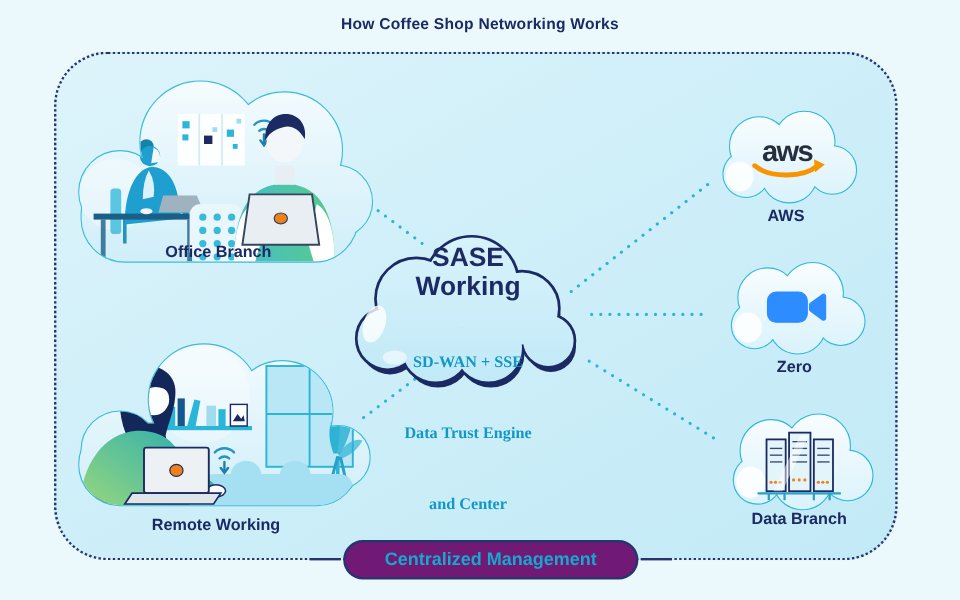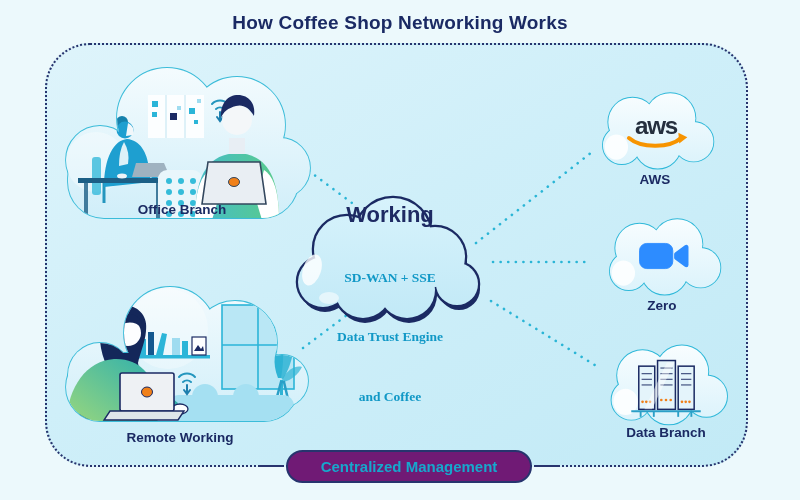--- a/index.html
+++ b/index.html
@@ -4,21 +4,21 @@
 <style>
   html,body{margin:0;padding:0;}
   body{
     width:800px;height:500px;position:relative;overflow:hidden;
     background:#ecf9fc;
     font-family:"Liberation Sans", sans-serif;
   }
   .abs{position:absolute;}
   #title{
     top:12px;left:0;width:800px;text-align:center;
-    font-size:19px;font-weight:700;color:#1a2a64;letter-spacing:.2px;
+    font-size:13px;font-weight:700;color:#1a2a64;letter-spacing:.2px;
   }
   #panel{
     left:45px;top:43px;width:699px;height:420px;
     border:2px dotted #27346e;border-radius:45px;
     background:linear-gradient(150deg,#def4fb 0%,#cfeff9 45%,#c2eaf6 100%);
   }
   .node-label{
     text-align:center;font-size:13.5px;font-weight:700;color:#1b2a63;
   }
   #sase-text{
@@ -294,25 +294,26 @@
     <circle cx="150" cy="65" r="30"></circle>
       <circle cx="172" cy="92" r="21"></circle>
     <circle cx="38" cy="90" r="25"></circle>
       <circle cx="78" cy="98" r="28"></circle>
     <circle cx="122" cy="98" r="28"></circle>
   </g>
   <ellipse cx="27" cy="78" rx="9" ry="16" fill="#ffffff" opacity="0.8" transform="rotate(18 27 78)"></ellipse>
   <ellipse cx="44" cy="106" rx="10" ry="6" fill="#ffffff" opacity="0.55"></ellipse>
 </svg>
 <div id="sase-text" class="abs">
+  <div class="big">SASE</div>
   <div class="big">Working</div>
   <div class="sase-sub-block">
     <div class="sase-sub">SD-WAN + SSE</div>
     <div class="sase-sub">Data Trust Engine</div>
-    <div class="sase-sub">and Coffee</div>
+    <div class="sase-sub">and Center</div>
   </div>
 </div>
 
 <svg class="abs" style="left:585px;top:86px" width="140" height="88" viewBox="0 0 150 98">
   <g stroke="#2eb8d9" stroke-width="2" fill="url(#sideFill)">
     <circle cx="50" cy="40" r="27"></circle>
       <circle cx="92" cy="36" r="28"></circle>
     <circle cx="118" cy="62" r="22"></circle>
       <circle cx="38" cy="66" r="21"></circle>
     <circle cx="78" cy="66" r="26"></circle>

